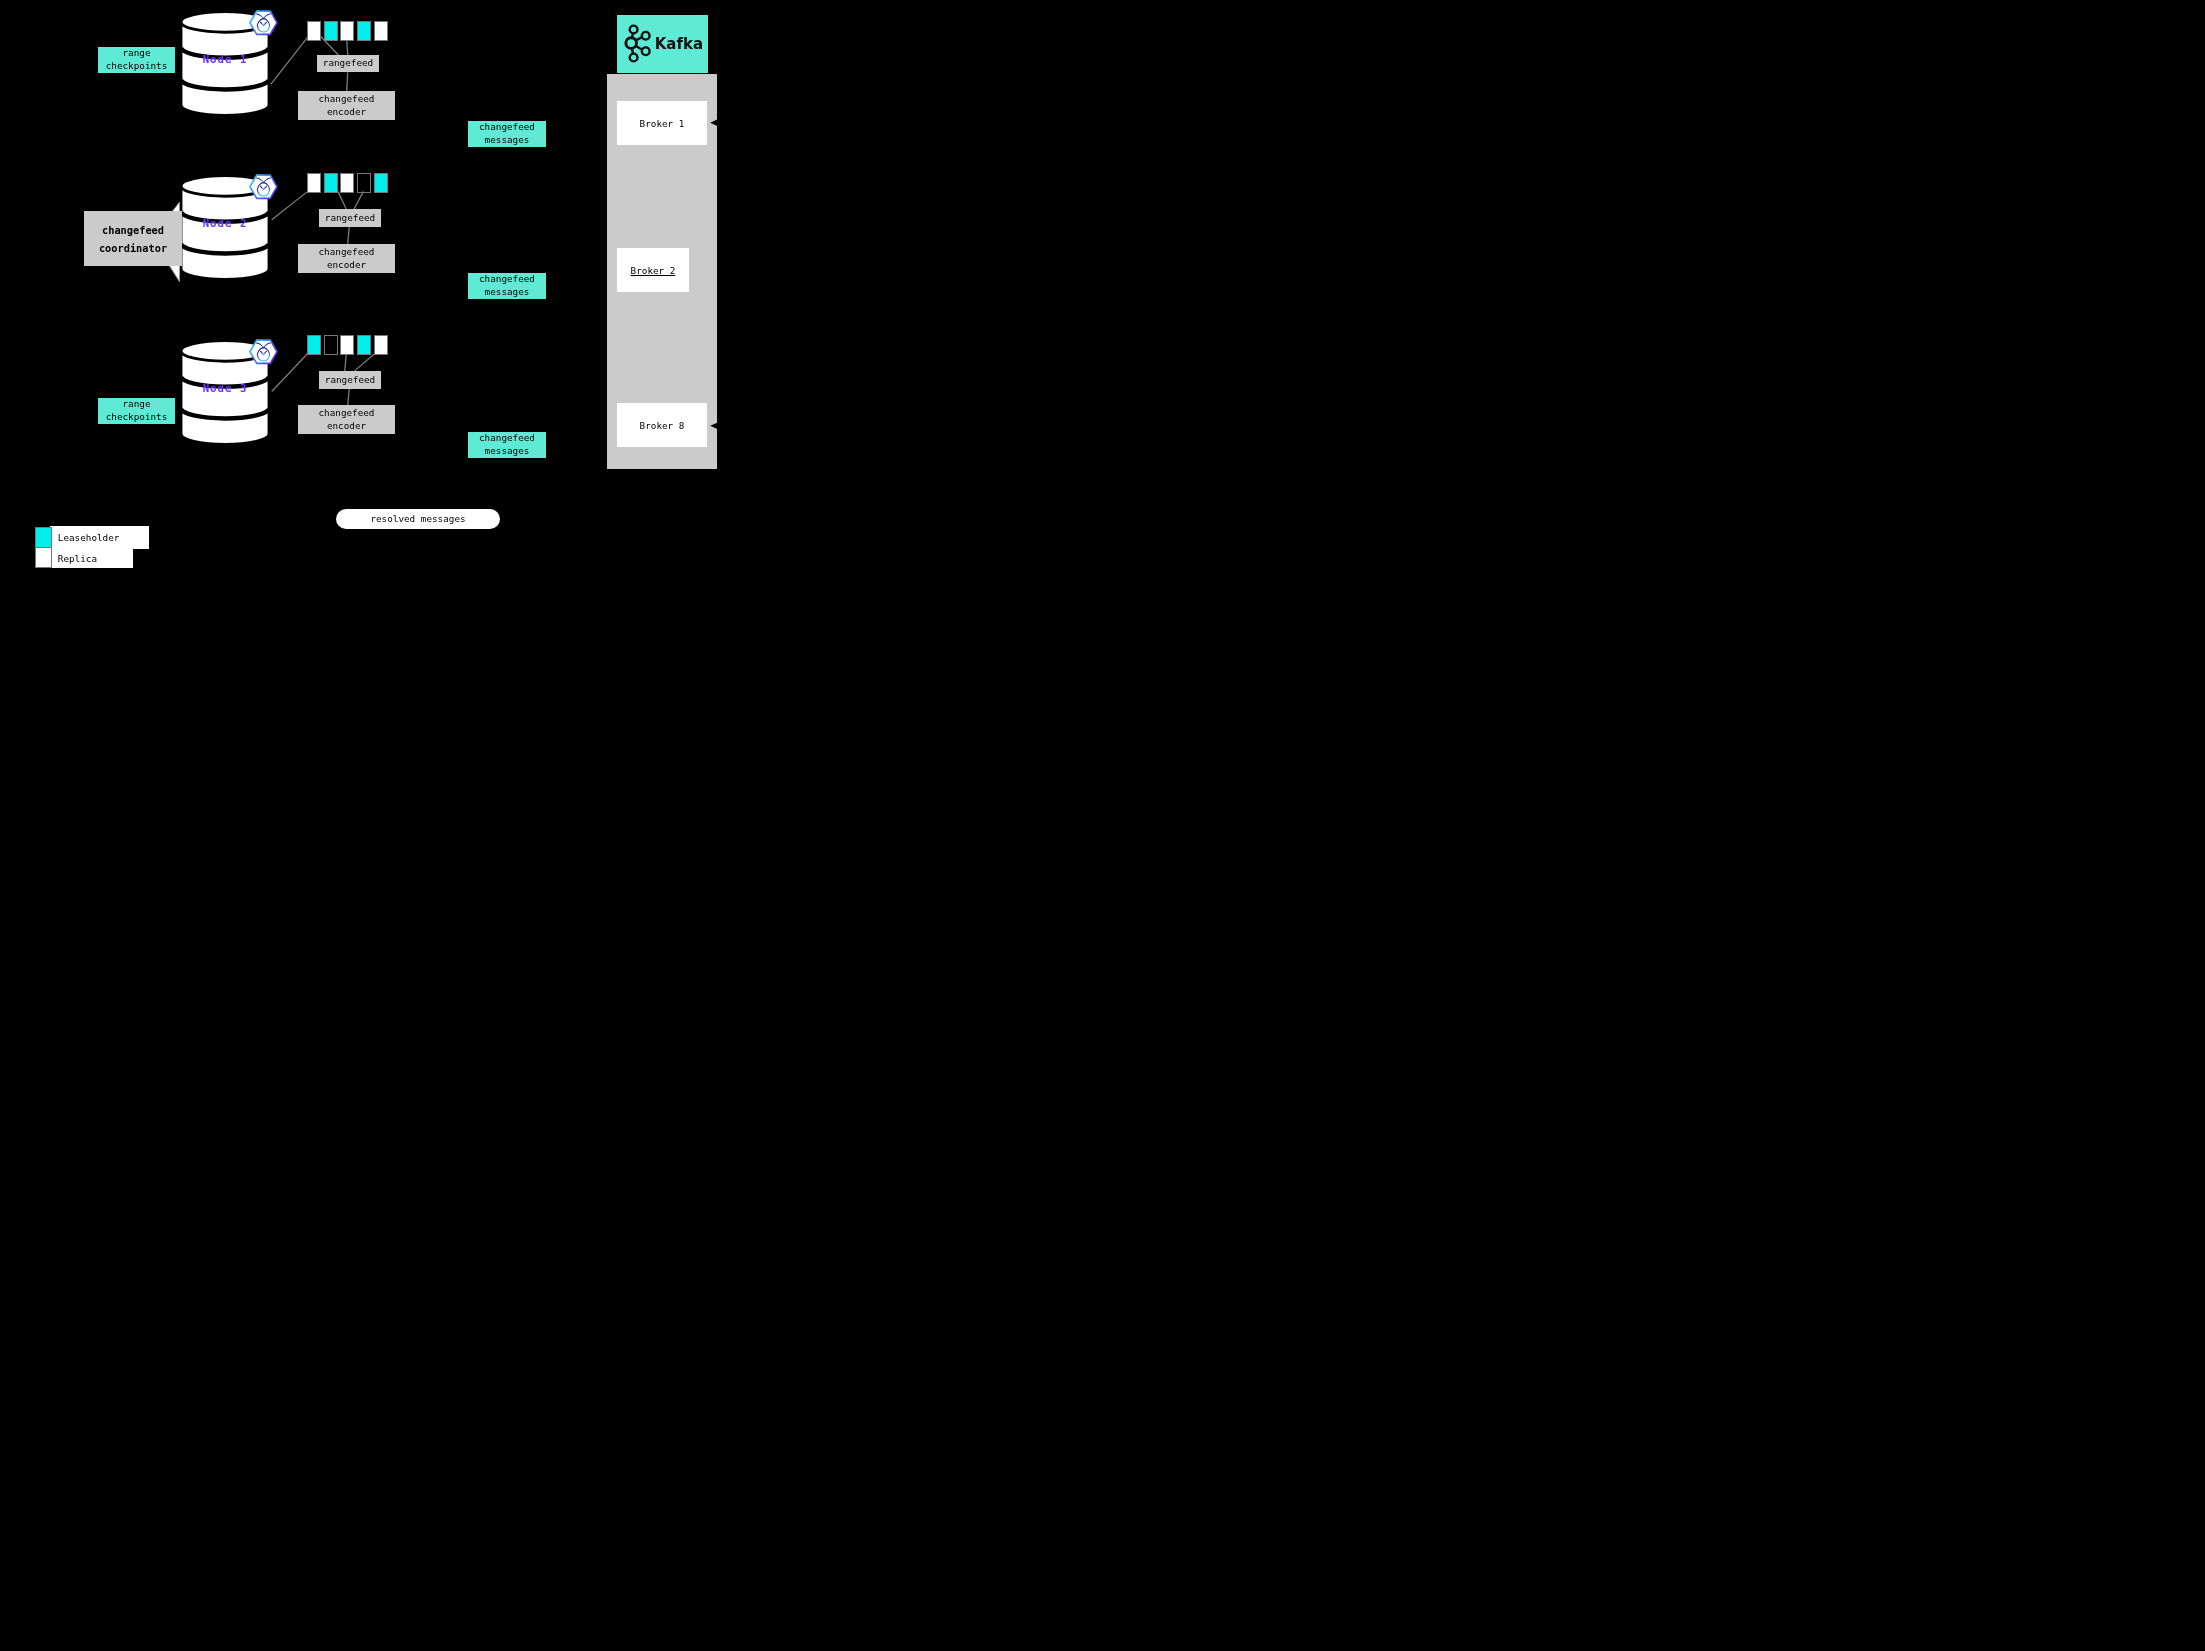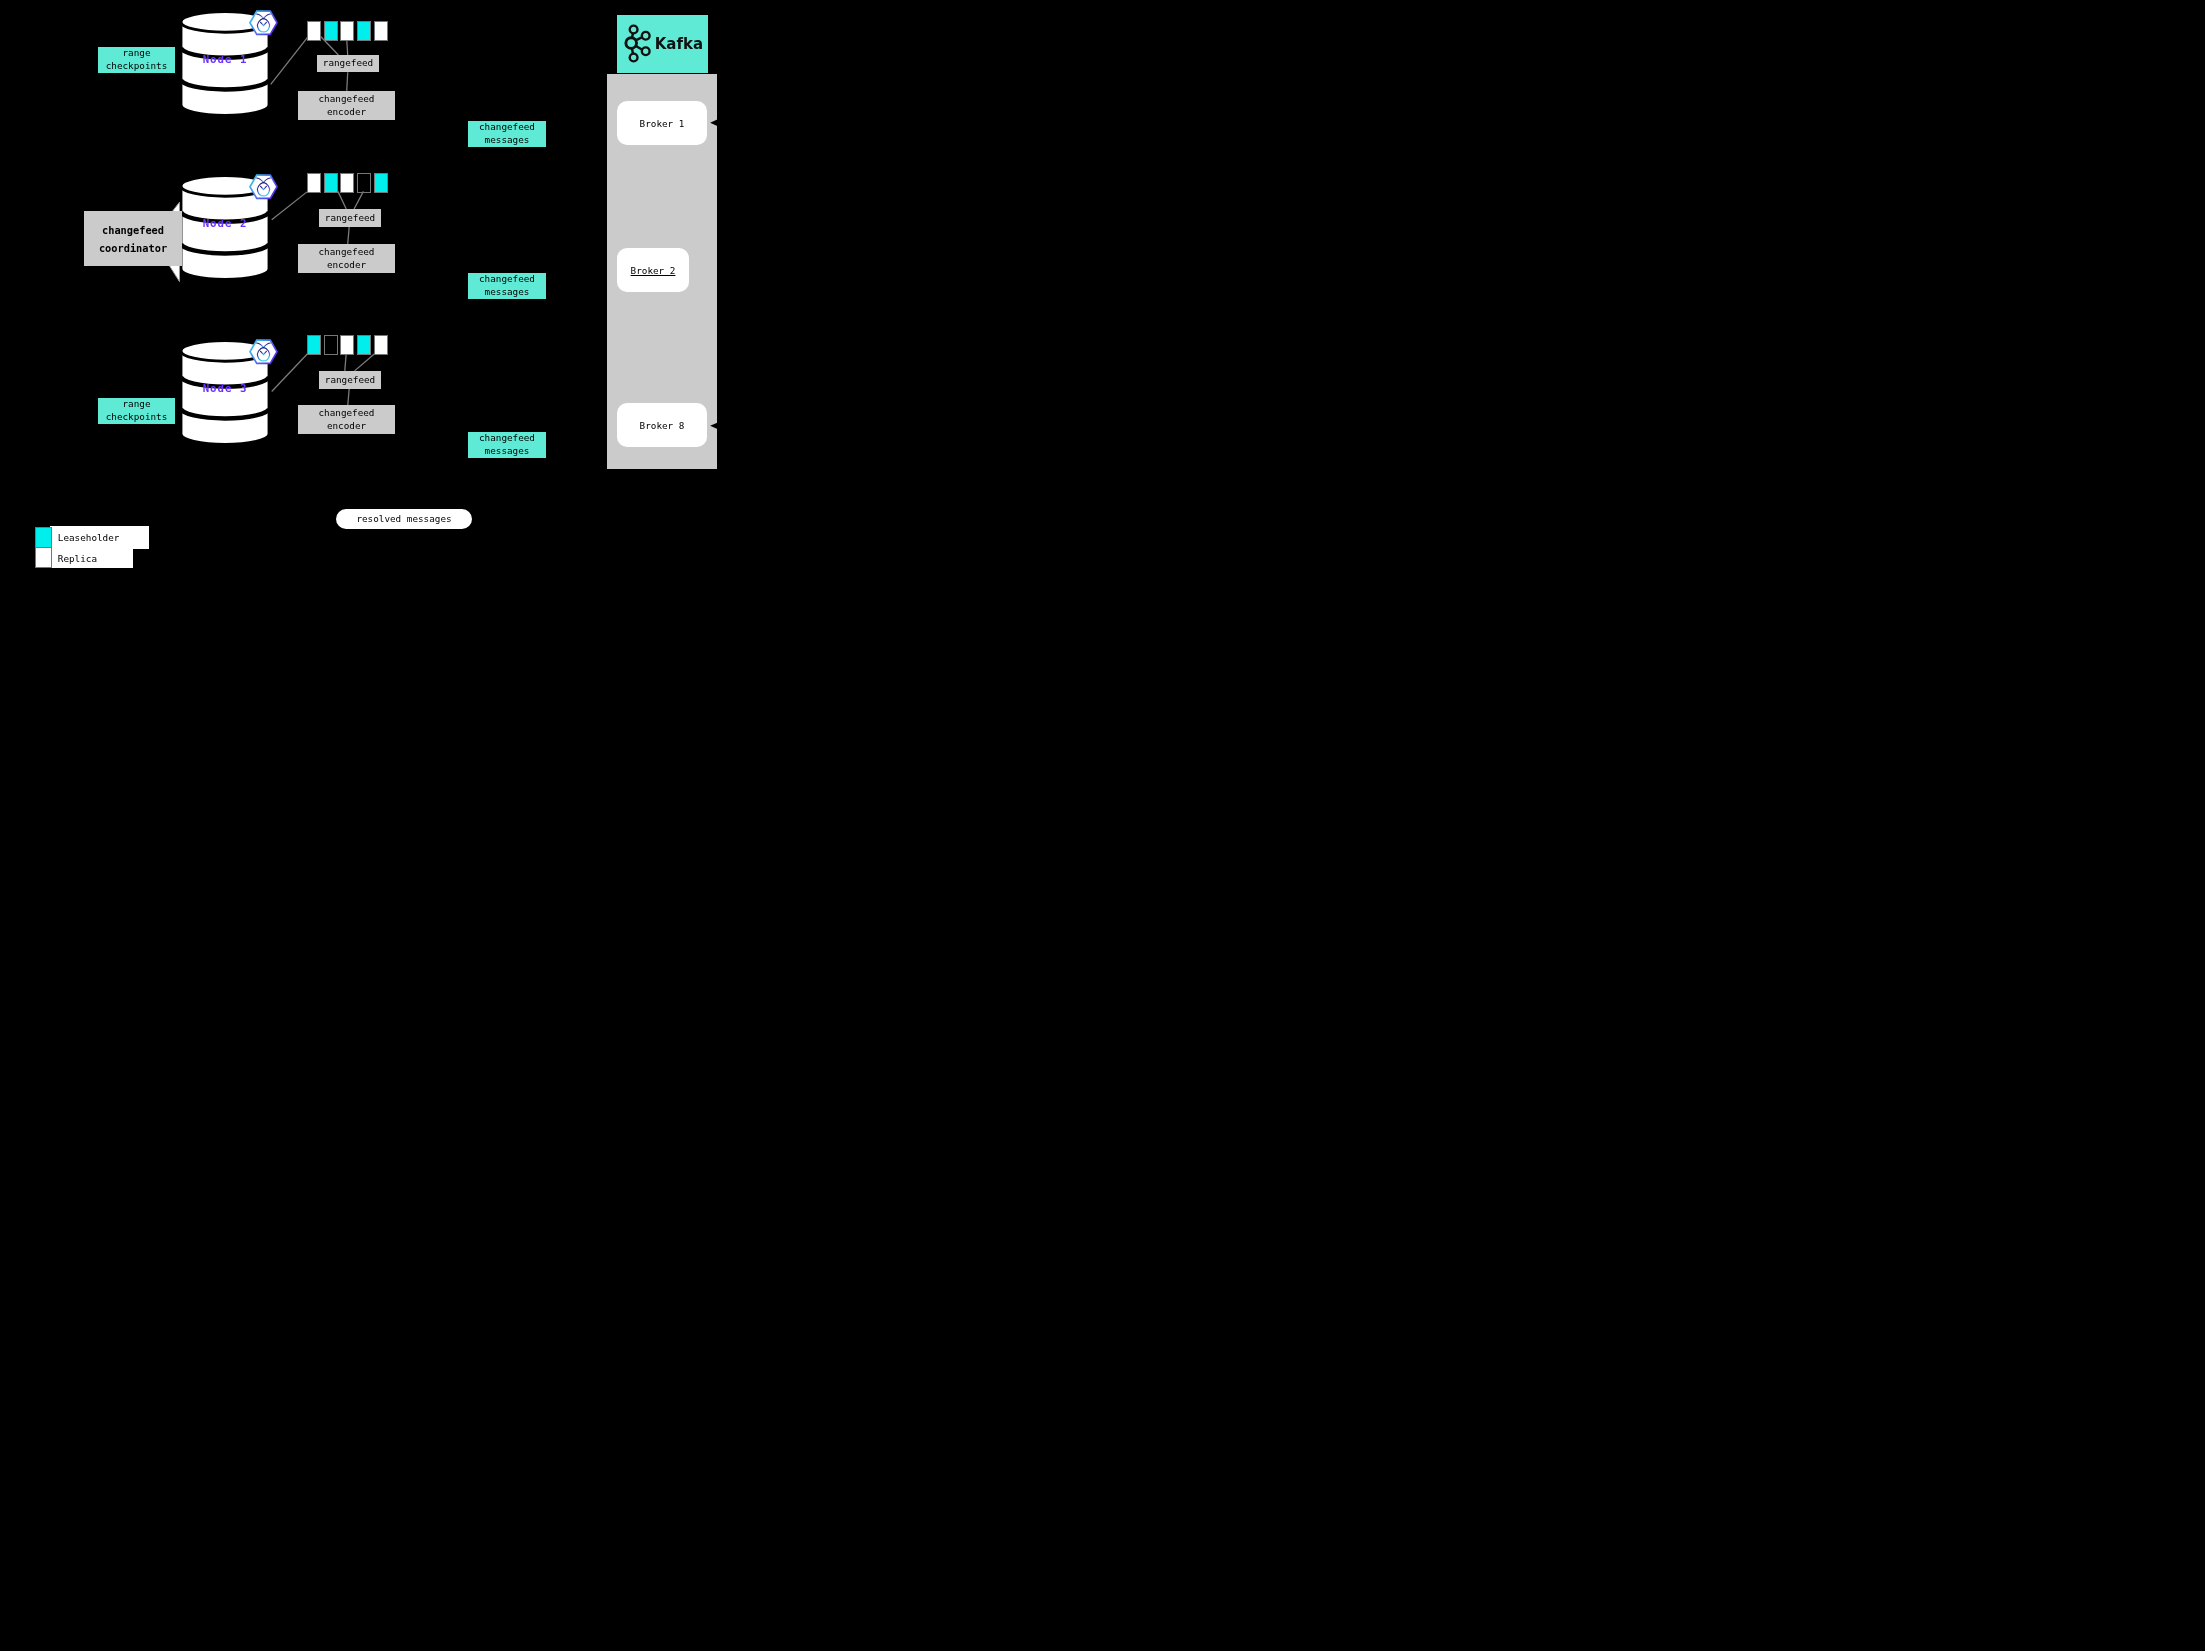--- a/index.html
+++ b/index.html
@@ -11,21 +11,21 @@
   .whitebox{background:#5eead4;color:#000;text-align:center;z-index:3;}
   .graybox{background:var(--boxgray);color:#000;text-align:center;z-index:3;}
   .lbl{font-size:9.3px;line-height:12.3px;display:flex;align-items:center;justify-content:center;}
   .lbl-bold{font-weight:bold;font-size:10.3px;line-height:18px;}
   
   .range-rect{position:absolute;width:11.8px;height:18px;border:1.5px solid var(--rectborder);z-index:2;box-sizing:content-box;}
   
   .kafka-panel{background:var(--boxgray);z-index:0;}
   .kafka-box{background:#5eead4;z-index:3;display:flex;align-items:center;justify-content:center;gap:2.9px;}
   .kafka-word{font-family:"DejaVu Sans","Liberation Sans",sans-serif;font-weight:bold;font-size:15px;color:#111;}
-  .broker{background:#fff;border-radius:10px;z-index:2;display:flex;align-items:center;justify-content:center;
+  .broker{background:#fff;border-radius:0;z-index:2;display:flex;align-items:center;justify-content:center;
           font-size:9.3px;color:#000;}
   
   .legend-swatch{position:absolute;width:14.7px;height:18.6px;border:1.5px solid var(--rectborder);z-index:3;box-sizing:content-box;}
   .legend-label{position:absolute;background:#fff;color:#000;font-size:9.3px;display:flex;align-items:center;
                 padding-left:7.8px;z-index:2;}
   .pill{background:#fff;border-radius:10.3px;color:#000;font-size:9.3px;display:flex;align-items:center;justify-content:center;z-index:3;}
   #overlay{position:absolute;left:0;top:0;z-index:1;}
 </style>
 </head>
 <body>
@@ -176,21 +176,21 @@
   </div>
 
   <div id="brokers-layer">
     <div class="abs broker" style="left: 617px; top: 101px; width: 90px; height: 44px;">Broker 1</div>
 
     <div class="abs broker" style="left: 617px; top: 248px; width: 72px; height: 44px; text-decoration: underline;">Broker 2</div>
 
     <div class="abs broker" style="left: 617px; top: 403px; width: 90px; height: 44px;">Broker 8</div>
   </div>
 
-  <div class="abs pill" style="left:336px;top:509px;width:136px;height:19.6px;">resolved messages</div>
+  <div class="abs pill" style="left:336px;top:509px;width:164px;height:19.6px;">resolved messages</div>
 
   <div id="legend-layer">
       <div class="legend-label" style="left: 50px; top: 526px; width: 91px; height: 23px;">Leaseholder</div>
       <div class="legend-swatch" style="left: 35px; top: 527px; background: rgb(0, 239, 236);"></div>
       <div class="legend-label" style="left: 50px; top: 549px; width: 75px; height: 18.6px;">Replica</div>
       <div class="legend-swatch" style="left: 35px; top: 547px; background: rgb(255, 255, 255);"></div>
     </div>
 
 </div>
 

